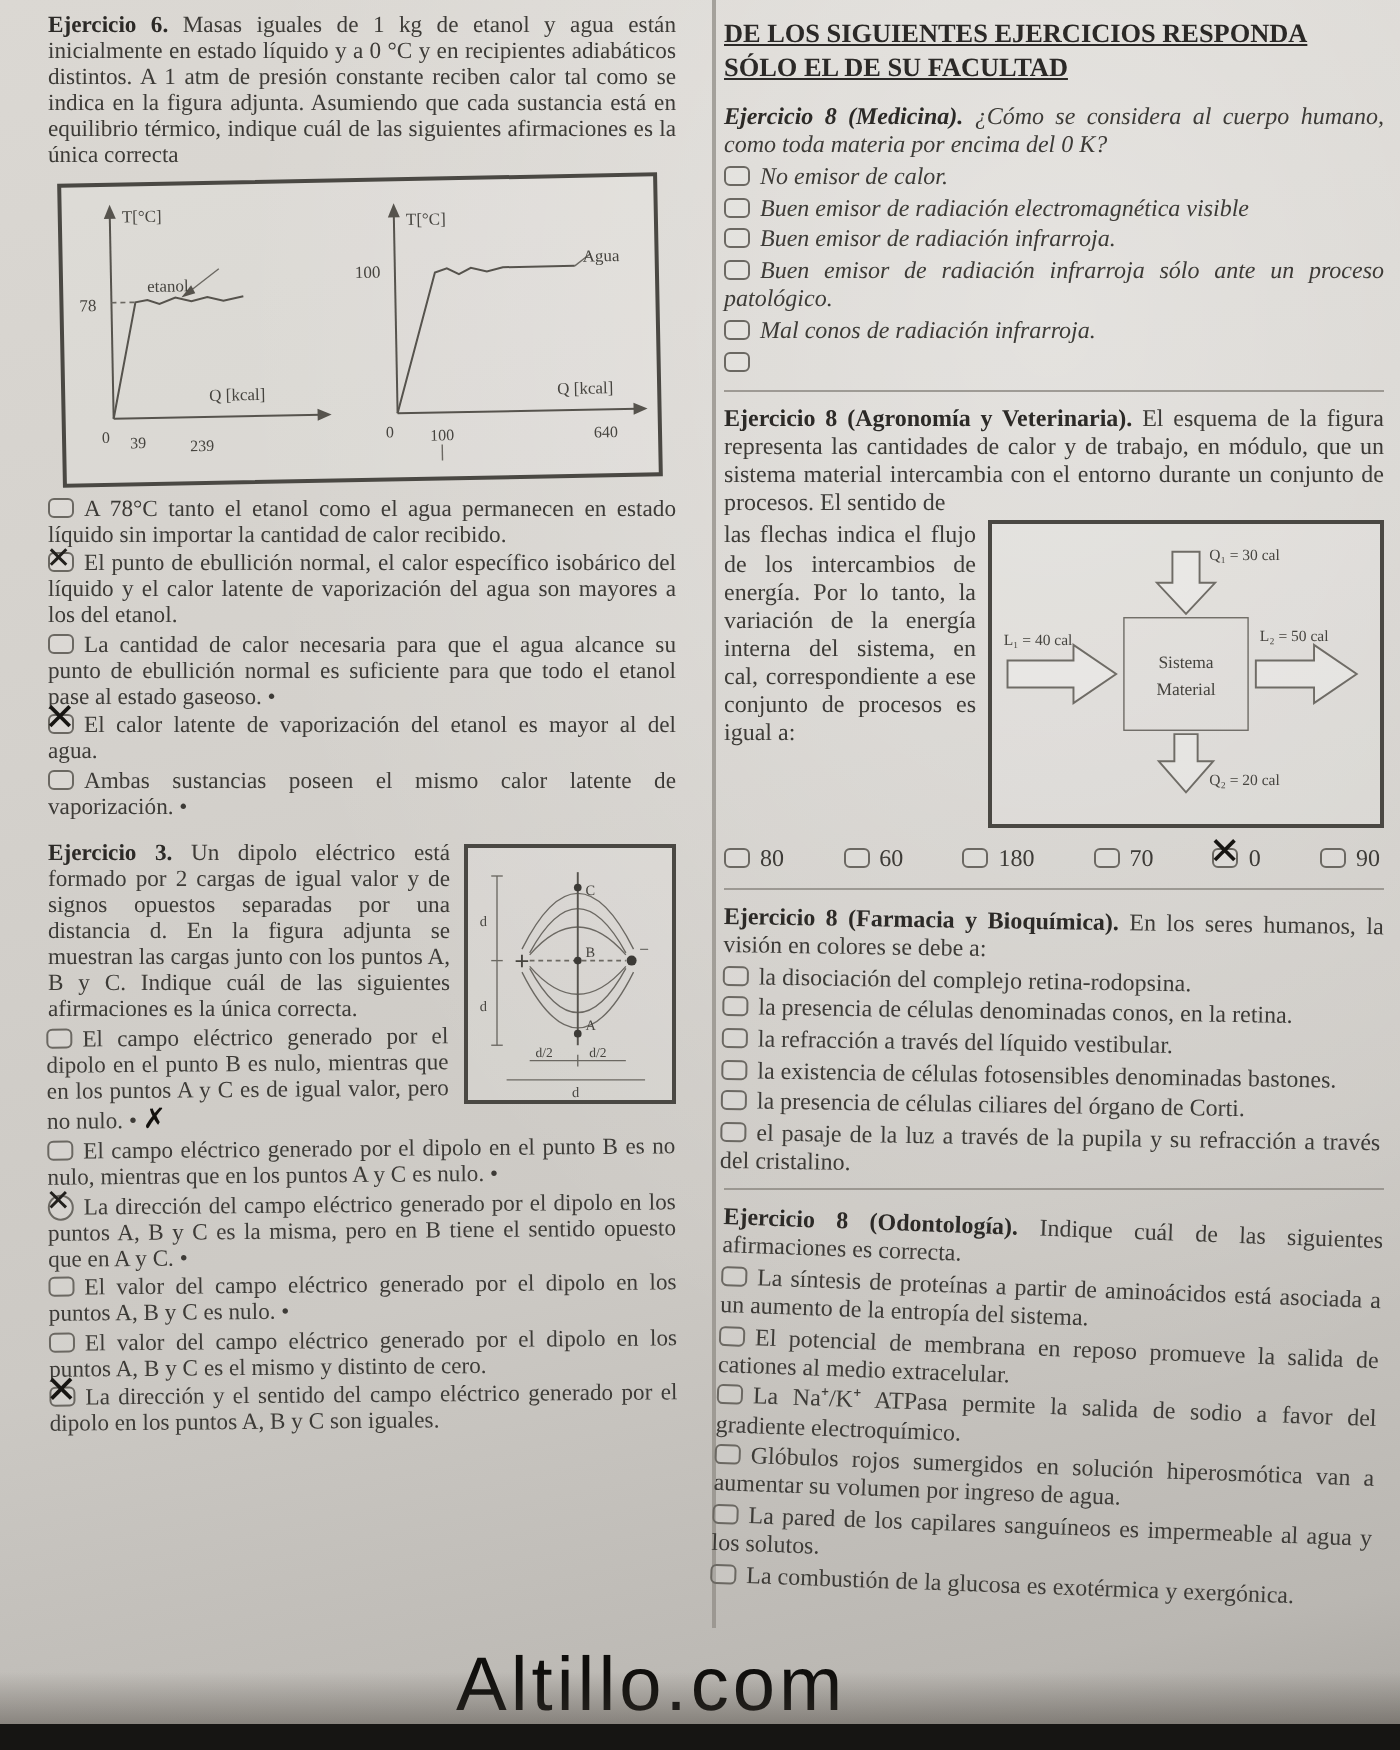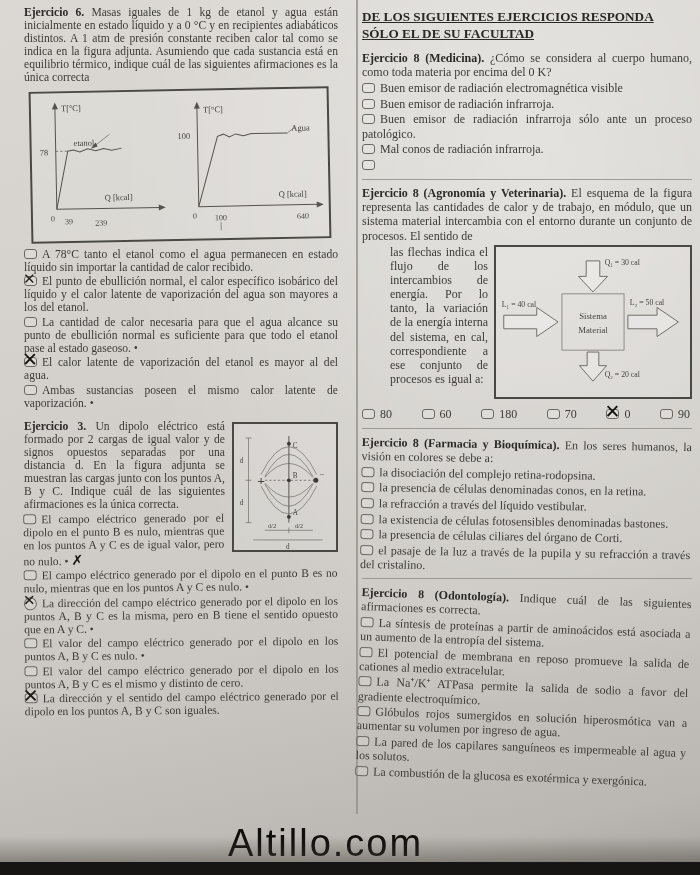--- a/index.html
+++ b/index.html
@@ -13,39 +13,39 @@
       linear-gradient(168deg,#dbd8d3 0%,#d4d1cc 38%,#ccc9c4 68%,#bab7b2 92%,#a8a5a0 100%);
   }
   .divider{ position:absolute; left:356px; top:0; width:1.5px; height:814px; background:#908c86; opacity:.75; }
 
   .colL{ position:absolute; left:24px; top:6px; width:314px; font-size:11.6px; line-height:1.12; text-align:justify; }
   .colR{ position:absolute; left:362px; top:8px; width:330px; font-size:12px;  line-height:1.18; text-align:justify; }
 
   b.t{ color:#2c2a27; }
   .rHead{ font-size:13.2px; font-weight:bold; color:#2b2927; text-decoration:underline; line-height:1.3; text-align:left; }
   .rule{ border:none; border-top:1px solid #8d8983; margin:7px 0 6px; opacity:.8; }
-  .sec{ margin-top:9px; }
+  .sec{ margin-top:9px;font-style:italic; }
 
   
   .cb{ display:inline-block; width:13px; height:10px; border:1.3px solid #6b6862; border-radius:3px;
        margin-right:5px; vertical-align:-1px; position:relative; background:rgba(255,255,255,.15); }
   .cb.checked::after{ content:"✕"; position:absolute; left:-2px; top:-7px;
        font:bold 15px "DejaVu Sans",sans-serif; color:#22201d; }
   .cb.bigx.checked::after{ font-size:19px; top:-10px; left:-3px; color:#171512; }
   .cb.circlex{ width:13px; height:13px; border-radius:50%; vertical-align:-3px; }
   .opt{ margin:1.5px 0; }
   .handx{ font:bold 14px "DejaVu Sans",sans-serif; color:#14120f; }
 
   
   .figbox{ border:2px solid #4a4843; background:rgba(255,255,255,.12); }
   .fig6{ width:300px; height:152px; margin:5px 0 7px 6px; transform:rotate(-1.1deg); display:flex; }
   .ej7wrap{ margin-top:10px; }
   .dipfig{ float:right; width:106px; height:130px; margin:2px 0 4px 7px; padding:2px; }
   .agrow{ display:flex; gap:6px; margin-top:2px; }
-  .agtxt{ width:126px;margin-left:28px; }
+  .agtxt{ width:126px; }
   .agfig{ width:198px; height:154px; flex:none; }
 
   .choices{ display:flex; justify-content:space-between; margin:8px 2px 0 0; text-align:left; }
   .choices .ch{ white-space:nowrap; }
 
   svg text{ font-family:"Liberation Serif", serif; fill:#46443f; }
   svg .ln{ stroke:#56534d; stroke-width:1; fill:none; }
   svg .thin{ stroke:#6b6862; stroke-width:.7; fill:none; }
   svg .dash{ stroke:#6b6862; stroke-width:.8; stroke-dasharray:2.5 2; fill:none; }
   svg .ah{ fill:#56534d; stroke:none; }
@@ -157,20 +157,21 @@
     <div class="opt"><span class="cb bigx checked"></span><span>La dirección y el sentido del campo eléctrico generado por el dipolo en los puntos A, B y C son iguales.</span></div>
   </div>
 </div>
 
 <div class="colR">
 
   <div class="rHead">DE LOS SIGUIENTES EJERCICIOS RESPONDA SÓLO EL DE SU FACULTAD</div>
 
   <div class="sec">
     <p><b class="t">Ejercicio 8 (Medicina).</b> <span>¿Cómo se considera al cuerpo humano, como toda materia por encima del 0 K?</span></p>
+    <div class="opt"><span class="cb"></span><span>No emisor de calor.</span></div>
     <div class="opt"><span class="cb"></span><span>Buen emisor de radiación electromagnética visible</span></div>
     <div class="opt"><span class="cb"></span><span>Buen emisor de radiación infrarroja.</span></div>
     <div class="opt"><span class="cb"></span><span>Buen emisor de radiación infrarroja sólo ante un proceso patológico.</span></div>
     <div class="opt"><span class="cb"></span><span>Mal conos de radiación infrarroja.</span></div>
     <div class="opt"><span class="cb"></span></div>
   </div>
 
   <hr class="rule">
 
   <div>

